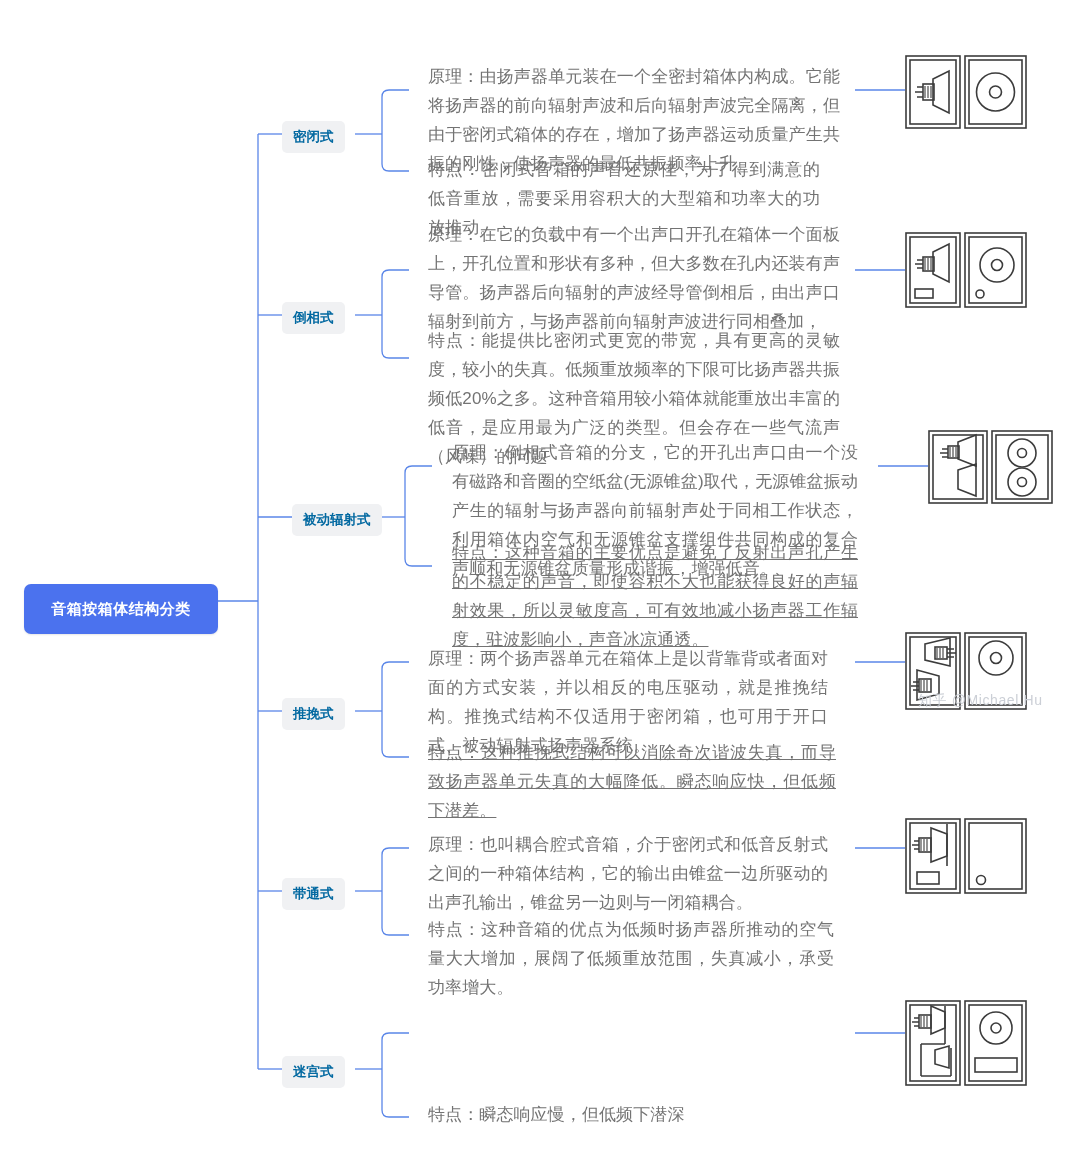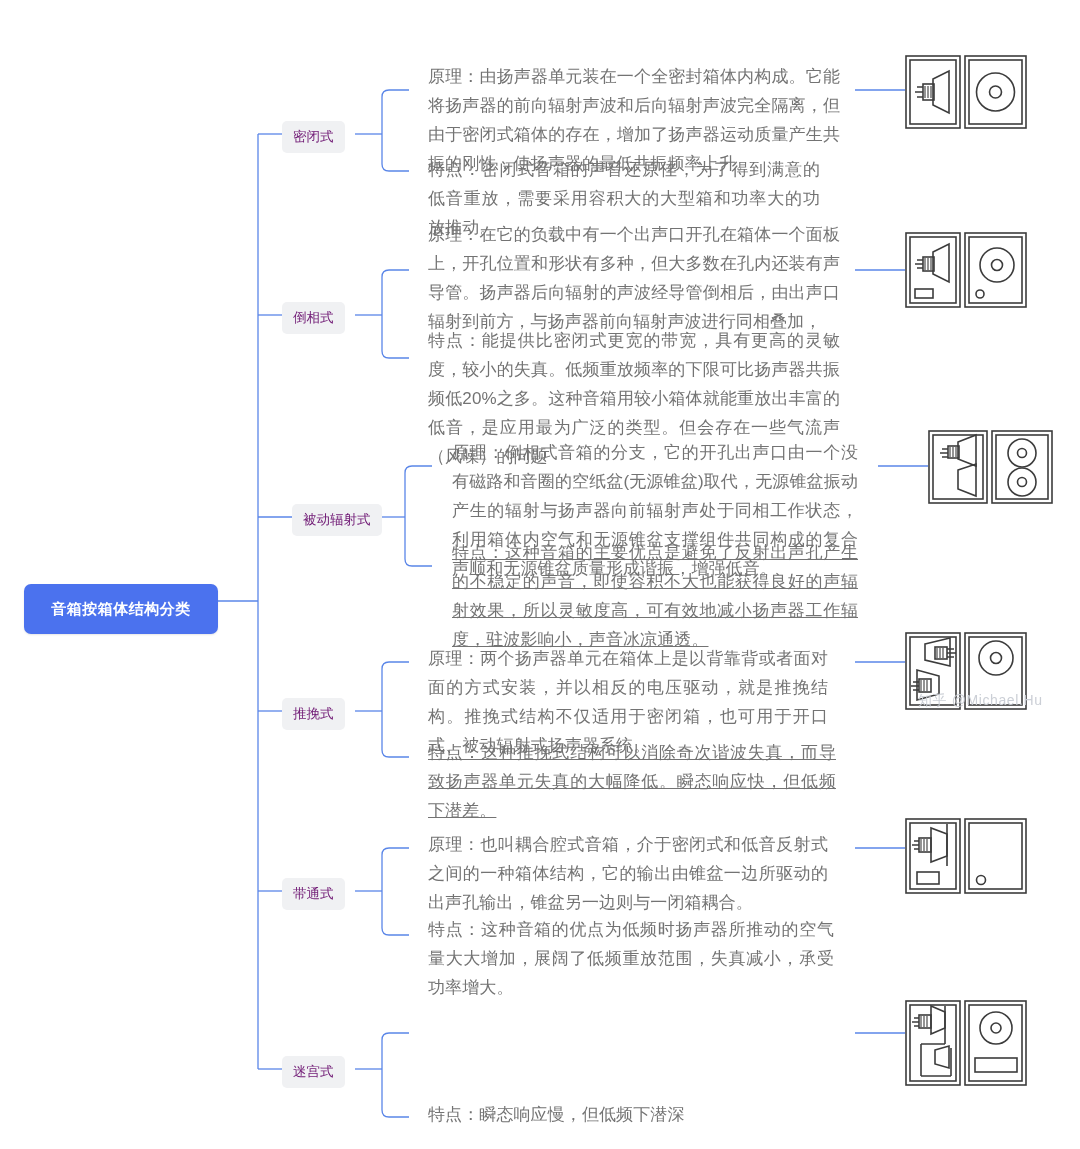--- a/index.html
+++ b/index.html
@@ -30,23 +30,23 @@
     display: flex; align-items: center; justify-content: center;
     box-shadow: 0 1px 2px rgba(0,0,0,0.10);
   }
 
   
   .branch-node {
     position: absolute;
     height: 27px;
     background: #f0f1f3;
     border-radius: 5px;
-    color: #701a75;
+    color: #0369a1;
     font-size: 13.5px;
-    font-weight: 400;
+    font-weight: 700;
     display: flex; align-items: center; justify-content: center;
     padding: 16px 11px;
     white-space: nowrap;
   }
 
   
   .leaf {
     position: absolute;
     font-size: 17px;
     line-height: 29px;

